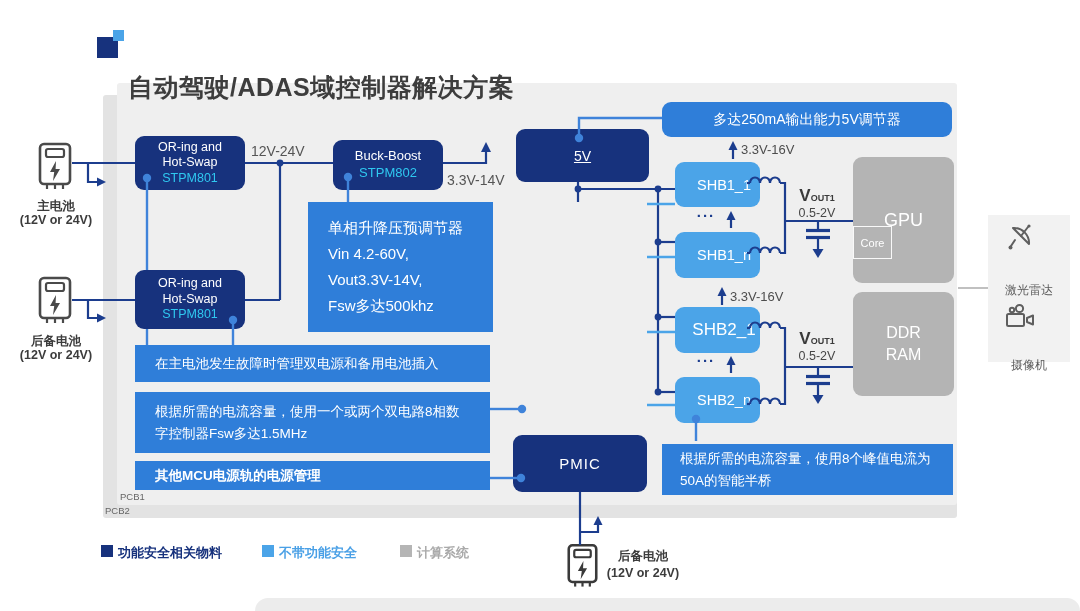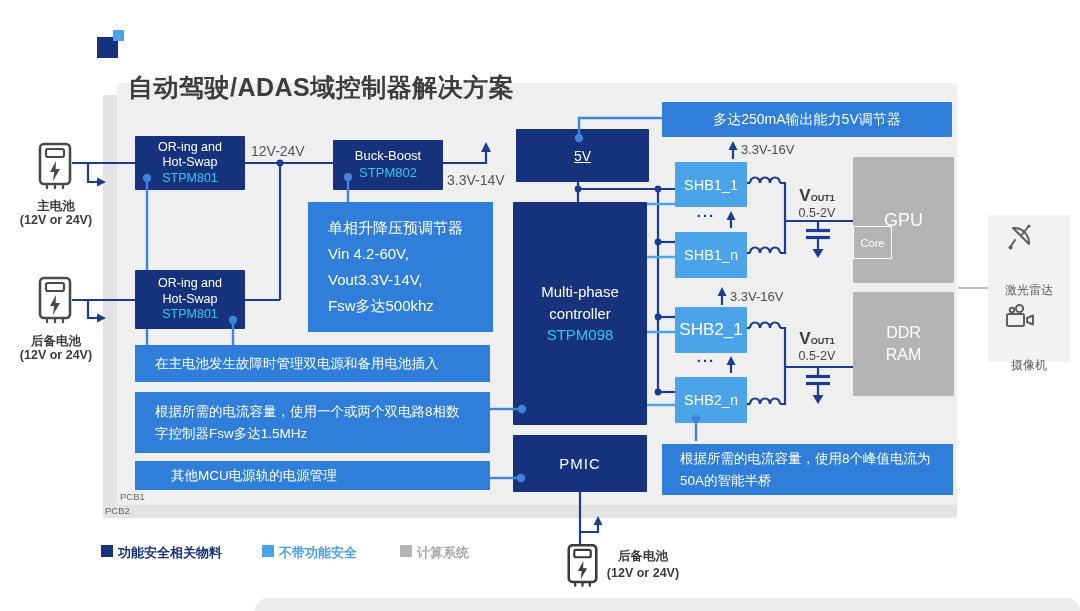--- a/index.html
+++ b/index.html
@@ -5,24 +5,24 @@
   html,body{margin:0;padding:0;background:#ffffff;}
   #stage{position:relative;width:1080px;height:611px;background:#ffffff;overflow:hidden;
          font-family:"Liberation Sans","DejaVu Sans",sans-serif;}
   .abs{position:absolute;}
   
   .panel2{background:#e3e3e3;border-radius:3px;z-index:1;}
   .panel1{background:#efefef;border-radius:3px;z-index:2;}
   .pcb-label{font-size:9.5px;color:#666;z-index:4;}
   
   .blk{display:flex;flex-direction:column;align-items:center;justify-content:center;
-       text-align:center;z-index:3;border-radius:1px;}
+       text-align:center;z-index:3;border-radius:9px;}
   .blk-navy{background:#17327d;color:#ffffff;}
   .blk-note{background:#2f7ed9;color:#ffffff;z-index:3;}
-  .blk-shb{background:#4ba4e8;color:#ffffff;}
+  .blk-shb{background:#4ba4e8;color:#ffffff;padding-left:13px;}
   .blk-gray{background:#b4b4b4;color:#ffffff;}
   .part{color:#2fc8f0;}
   .note-text{display:flex;align-items:center;text-align:left;font-size:13.5px;line-height:1.6;
              color:#fff;z-index:3;}
   
   .rail-label{font-size:13.5px;color:#555;z-index:4;white-space:nowrap;}
   .vout{z-index:4;color:#3a3a3a;text-align:center;white-space:nowrap;}
   .vout .v{font-size:17px;font-weight:bold;}
   .vout .vsub{font-size:9px;font-weight:bold;}
   .vout .vrange{font-size:12.5px;display:block;margin-top:0px;color:#474747;}
@@ -61,25 +61,20 @@
     <span>Hot-Swap</span>
     <span class="part">STPM801</span>
   </div>
   <div class="abs blk blk-navy" style="left:333px;top:140px;width:110px;height:50px;font-size:13px;line-height:1.3;">
     <span>Buck-Boost</span>
     <span class="part">STPM802</span>
   </div>
   <div class="abs blk blk-navy" style="left:516px;top:129px;width:133px;height:53px;font-size:14px;text-decoration:underline;">
     <span>5V</span>
   </div>
-  <div class="abs blk blk-navy" style="left:513px;top:202px;width:134px;height:223px;font-size:15px;line-height:1.45;">
-    <span>Multi-phase</span>
-    <span>controller</span>
-    <span class="part">STPM098</span>
-  </div>
   <div class="abs blk blk-navy" style="left:513px;top:435px;width:134px;height:57px;font-size:15px;letter-spacing:1px;">
     <span>PMIC</span>
   </div>
 
   <div class="abs blk blk-shb" style="left:675px;top:162px;width:72px;height:45px;font-size:14.5px;">
     <span>SHB1_1</span>
     </div>
   <div class="abs blk blk-shb" style="left:675px;top:232px;width:72px;height:46px;font-size:14.5px;">
     <span>SHB1_n</span>
     </div>
@@ -116,21 +111,21 @@
     </div>
   </div>
 
   <div class="abs blk-note note-text" style="left:135px;top:345px;width:355px;height:37px;">
     <span style="padding-left:20px;">在主电池发生故障时管理双电源和备用电池插入</span>
     </div>
   <div class="abs blk-note note-text" style="left:135px;top:392px;width:355px;height:61px;">
     <span style="padding:0 28px 0 20px;">根据所需的电流容量，使用一个或两个双电路8相数字控制器Fsw多达1.5MHz</span>
     </div>
   <div class="abs blk-note note-text" style="left:135px;top:461px;width:355px;height:29px;">
-    <span style="padding-left:36px;">其他MCU电源轨的电源管理</span>
+    <span style="padding-left:20px;font-weight:bold;">其他MCU电源轨的电源管理</span>
     </div>
   <div class="abs blk-note note-text" style="left:662px;top:444px;width:291px;height:51px;">
     <span style="padding:0 14px 0 18px;">根据所需的电流容量，使用8个峰值电流为50A的智能半桥</span>
     </div>
 
   <div class="abs rail-label" style="left:251px;top:143px;font-size:14px;">12V-24V</div>
   <div class="abs rail-label" style="left:447px;top:172px;font-size:14px;">3.3V-14V</div>
   <div class="abs rail-label" style="left:741px;top:142px;font-size:13px;color:#4d4d4d;">3.3V-16V</div>
   <div class="abs rail-label" style="left:730px;top:289px;font-size:13px;color:#4d4d4d;">3.3V-16V</div>
 

